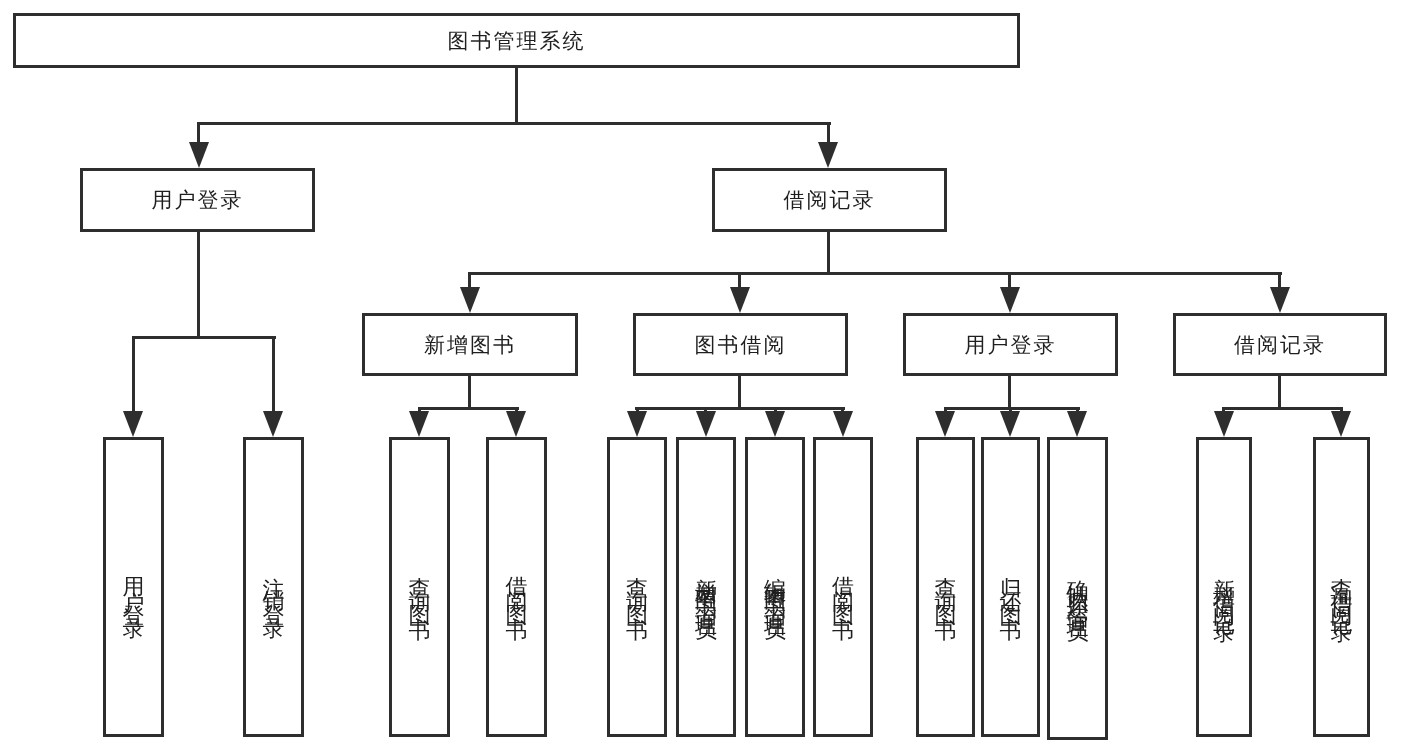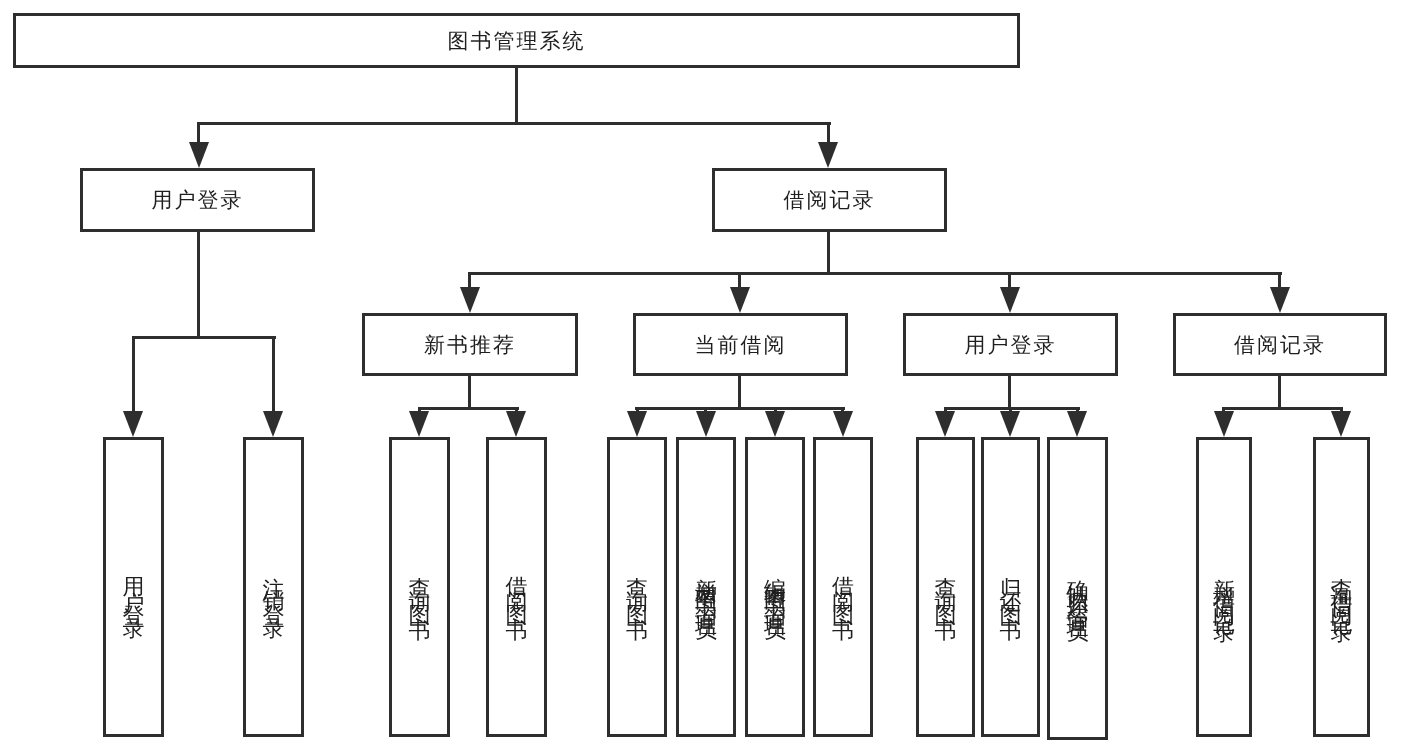--- a/index.html
+++ b/index.html
@@ -75,24 +75,24 @@
   <div class="vline" style="left:468px;top:272px;height:18px;"></div>
   <div class="ah" style="left:460px;top:287px;"></div>
   <div class="vline" style="left:738px;top:272px;height:18px;"></div>
   <div class="ah" style="left:730px;top:287px;"></div>
   <div class="vline" style="left:1008px;top:272px;height:18px;"></div>
   <div class="ah" style="left:1000px;top:287px;"></div>
   <div class="vline" style="left:1278px;top:272px;height:18px;"></div>
   <div class="ah" style="left:1270px;top:287px;"></div>
 
   <div class="box" style="left:362px;top:313px;width:216px;height:63px;">
-    <span>新书推荐</span>
+    <span>新增图书</span>
   </div>
   <div class="box" style="left:633px;top:313px;width:215px;height:63px;">
-    <span>当前借阅</span>
+    <span>图书借阅</span>
   </div>
   <div class="box" style="left:903px;top:313px;width:215px;height:63px;">
     <span>用户登录</span>
   </div>
   <div class="box" style="left:1173px;top:313px;width:214px;height:63px;">
     <span>借阅记录</span>
   </div>
 
   <div class="vline" style="left:468px;top:376px;height:33px;"></div>
   <div class="hline" style="left:418px;top:407px;width:101px;"></div>

